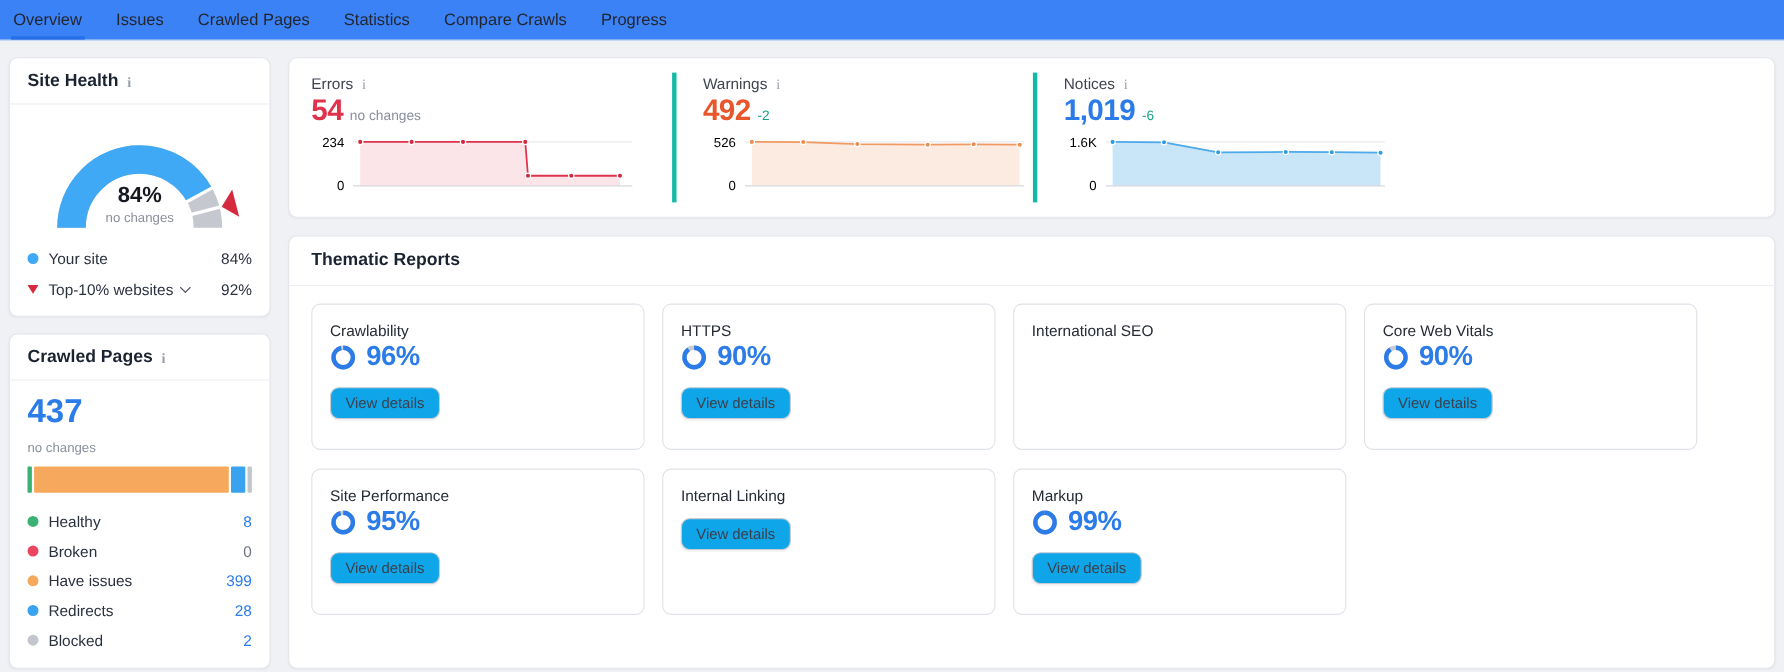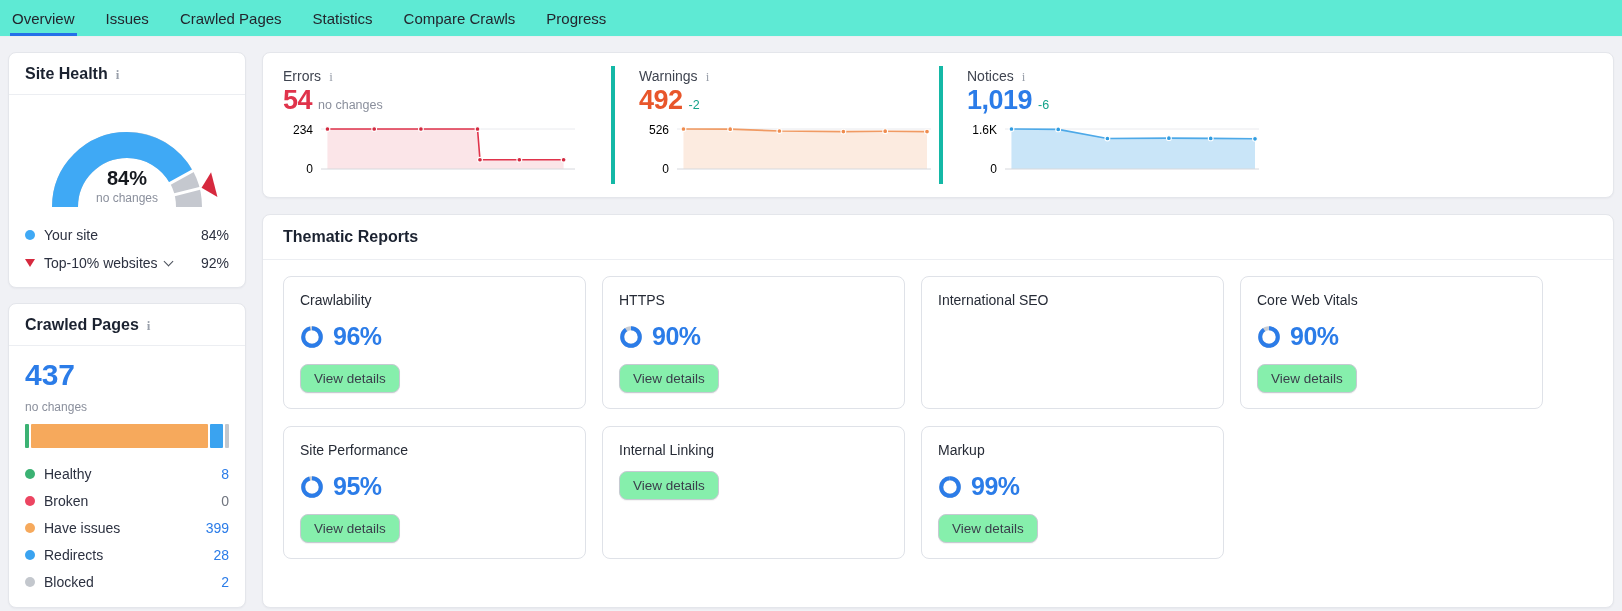--- a/index.html
+++ b/index.html
@@ -5,21 +5,21 @@
   * { box-sizing: border-box; }
   html,body { margin:0; padding:0; }
   body {
     width:1622px; height:611px; overflow:hidden;
     background:#f0f1f5;
     font-family:"Liberation Sans", sans-serif;
     color:#2c3140;
   }
   
   .topnav {
-    background:#5eead4; height:37px; display:flex; align-items:stretch;
+    background:#3b82f6; height:37px; display:flex; align-items:stretch;
     padding-left:10px; border-bottom:1px solid #eceef1;
   }
   .tab {
     display:flex; align-items:center; margin-right:27px; padding:0 2px;
     font-size:15px; color:#23262e; cursor:pointer;
     border-bottom:3px solid transparent; border-top:3px solid transparent;
   }
   .tab.active { border-bottom-color:#2570e8; font-weight:400; }
   
   .layout { display:flex; padding:15px 8px 0 8px; gap:16px; }
@@ -89,27 +89,27 @@
   }
   .t-grid {
     display:grid; grid-template-columns:repeat(4, 303px);
     gap:17px 16px; padding:16px 20px 20px;
   }
   .t-card {
     border:1px solid #dfe2e8; border-radius:8px; height:133px; padding:15px 16px;
     background:#fff;
   }
   .t-title { font-size:14px; color:#262b36; }
-  .t-score { display:flex; align-items:center; gap:9px; margin-top:14px; }
+  .t-score { display:flex; align-items:center; gap:9px; margin-top:2px; }
   .donut { width:24px; height:24px; flex:none; }
   .t-pct { font-size:25px; font-weight:700; color:#2b7ce8; letter-spacing:-0.5px; }
   .t-msg { margin-top:10px; font-size:13px; color:#6e7480; line-height:1.45; max-width:240px; }
   .btn {
     display:inline-block; margin-top:13px; padding:6px 13px;
-    background:#86efac; border:1px solid #c6cad2; border-radius:8px;
+    background:#0ea5e9; border:1px solid #c6cad2; border-radius:8px;
     box-shadow:0 1px 1px rgba(0,0,0,.05);
     font-size:13.5px; color:#3a3f4b; cursor:pointer;
   }
 </style>
 </head>
 <body>
 
 <nav class="topnav">
   <div class="tab active">Overview</div>
   <div class="tab">Issues</div>

